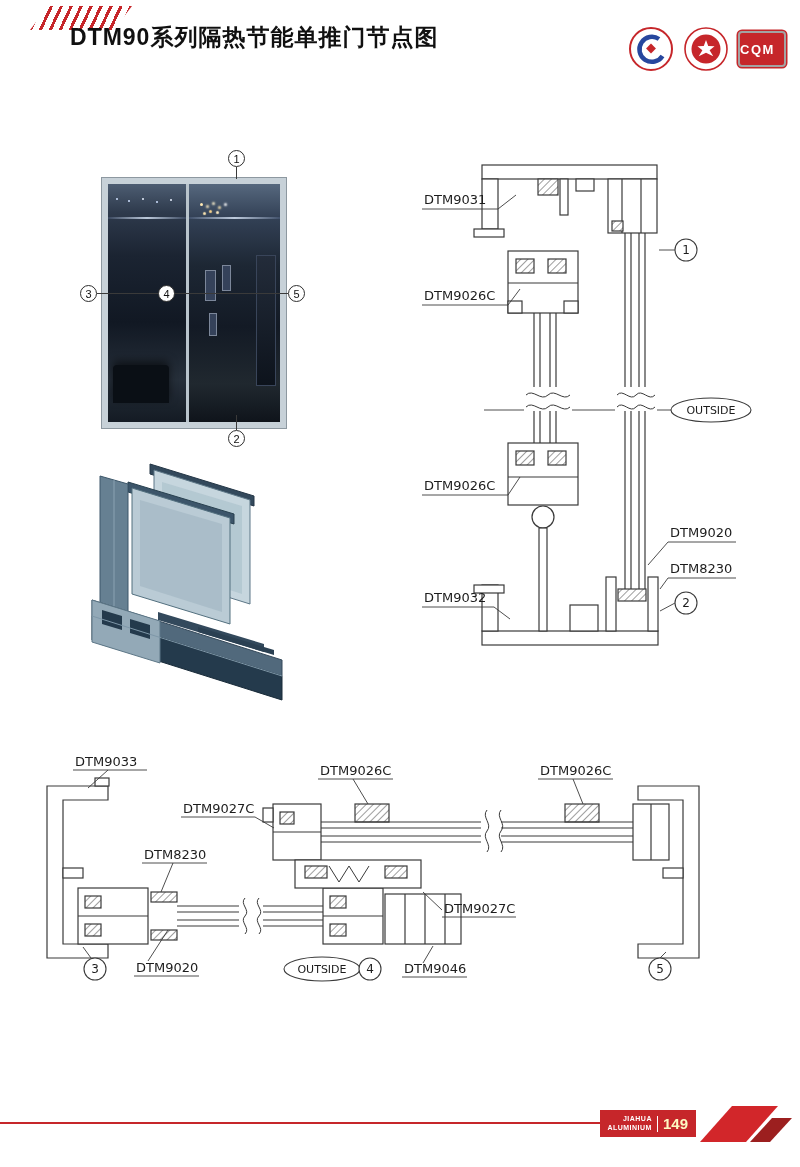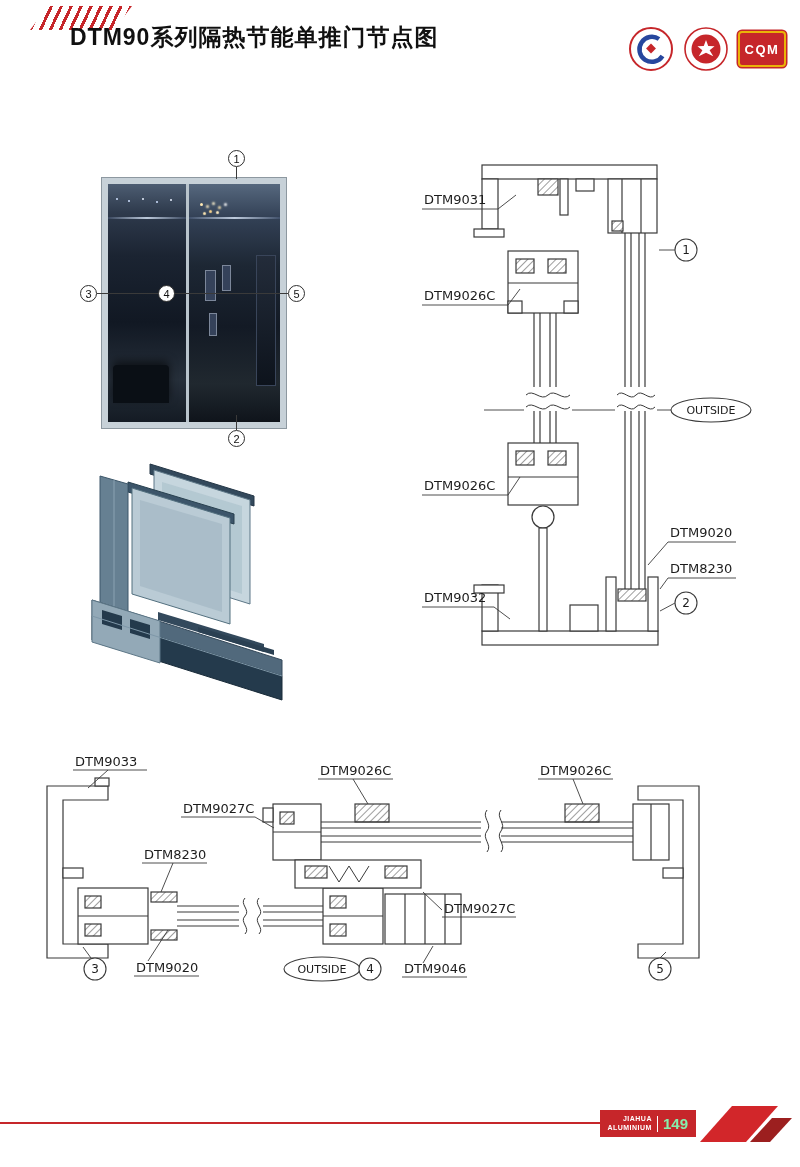--- a/index.html
+++ b/index.html
@@ -9,23 +9,23 @@
   .abs { position:absolute; }
 
   
   .stripes { left:30px; top:6px; width:102px; height:24px;
     background:repeating-linear-gradient(115deg,#c6262a 0 3px,transparent 3px 9px);
     clip-path:polygon(18% 0,100% 0,82% 100%,0 100%); }
   .header-text { left:70px; top:22px; width:560px; text-align:left; }
   .title { font-size:23px; font-weight:700; letter-spacing:1px; color:#101010; }
   .subtitle { margin-top:6px; font-size:11px; color:#222; word-spacing:3px; letter-spacing:.2px; }
   .logos { left:628px; top:26px; display:flex; gap:9px; align-items:center; }
-  .cqm { width:48px; height:36px; background:#c6262a; border:2px solid #eab308;
+  .cqm { width:48px; height:36px; background:#c6262a; border:2px solid #a3a3a3;
          box-shadow:0 0 0 1.5px #c6262a; border-radius:4px; display:flex;
-         align-items:center; justify-content:center; }
+         align-items:center; }
   .cqm span { color:#fff; font-weight:700; font-size:13px; letter-spacing:1.5px; }
 
   
   .photo { left:102px; top:178px; width:184px; height:250px; border:6px solid #c7d1d8;
            box-shadow:0 0 0 1px #8d98a0, inset 0 0 0 1px #8d98a0; display:flex; background:#16202c; }
   .pane { position:relative; overflow:hidden; }
   .pane.left  { width:47%; border-right:3px solid #b9c4cc; box-shadow:inset 0 0 0 3px #a9b5be; }
   .pane.right { flex:1; }
   .scene { position:absolute; inset:0; }
   .scene.sl { background:linear-gradient(180deg,#4d5d72 0%,#2e3a4c 12%,#1b2432 30%,#111823 58%,#262f3a 82%,#141b24 100%); }
@@ -53,21 +53,21 @@
   
   svg text { font-family:"DejaVu Sans",sans-serif; }
 
   
   .footer-line  { left:0; top:1122px; width:606px; height:2px; background:#c6262a; }
   .footer-badge { left:600px; top:1110px; width:96px; height:27px; background:#c6262a;
     display:flex; align-items:center; justify-content:flex-end; gap:5px; padding-right:8px; }
   .brand { display:flex; flex-direction:column; align-items:flex-end; color:#fff;
     font-size:7px; line-height:1.15; letter-spacing:.5px; font-weight:600; }
   .fdivider { width:1px; height:16px; background:#fff; }
-  .pagenum { color:#86efac; font-size:15px; font-weight:700; }
+  .pagenum { color:#fef9c3; font-size:15px; font-weight:700; }
 </style>
 </head>
 <body>
 
 <div class="page">
 
   <div class="abs stripes"></div>
 
   <div class="abs header-text">
     <h1 class="title">DTM90系列隔热节能单推门节点图</h1>

